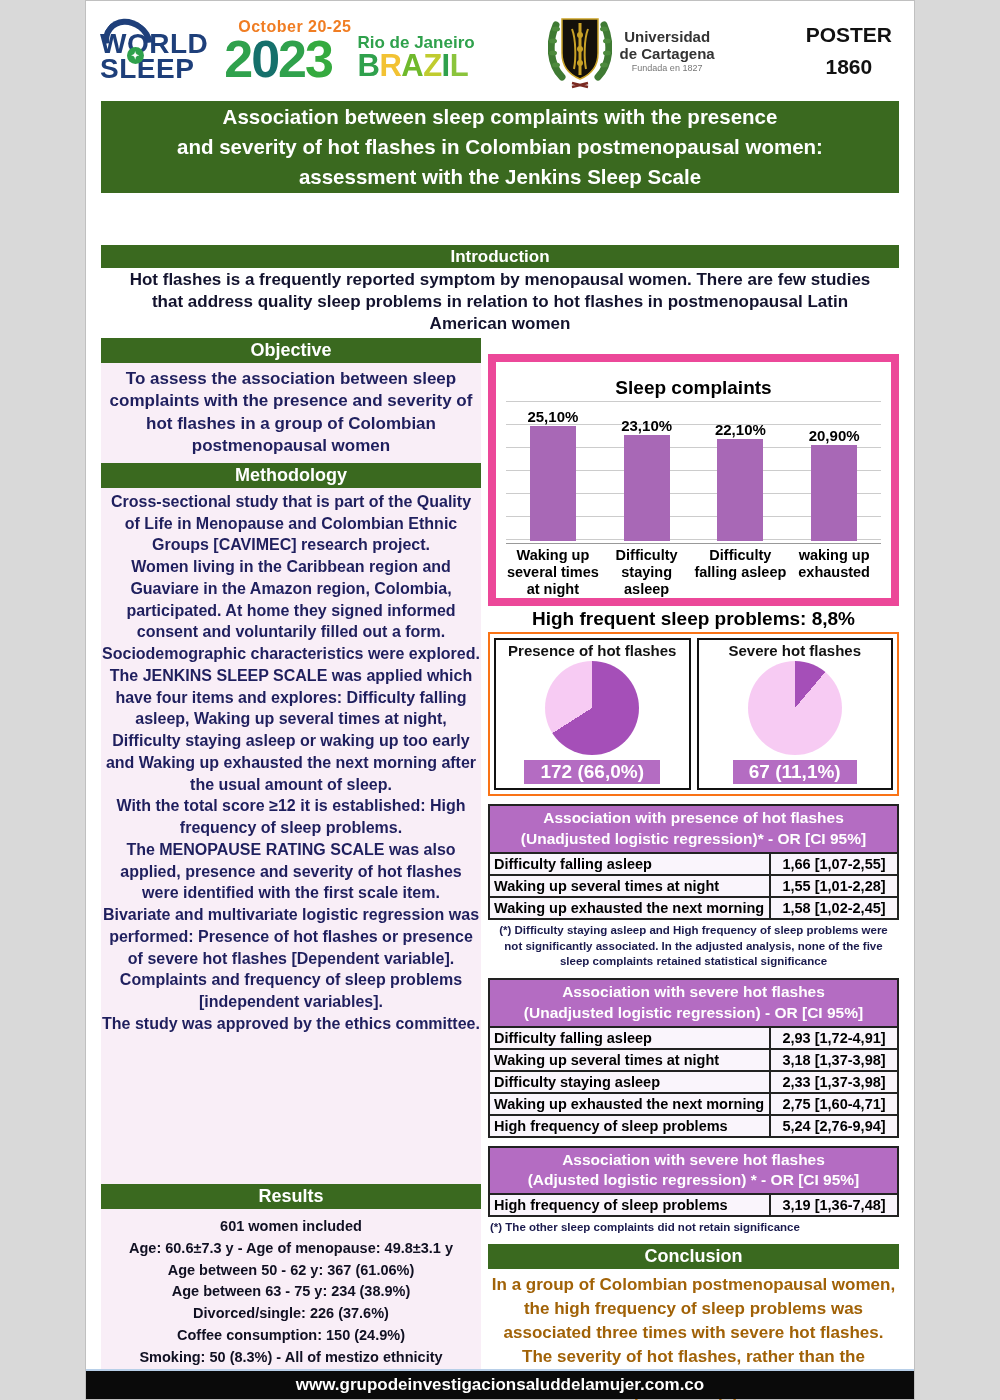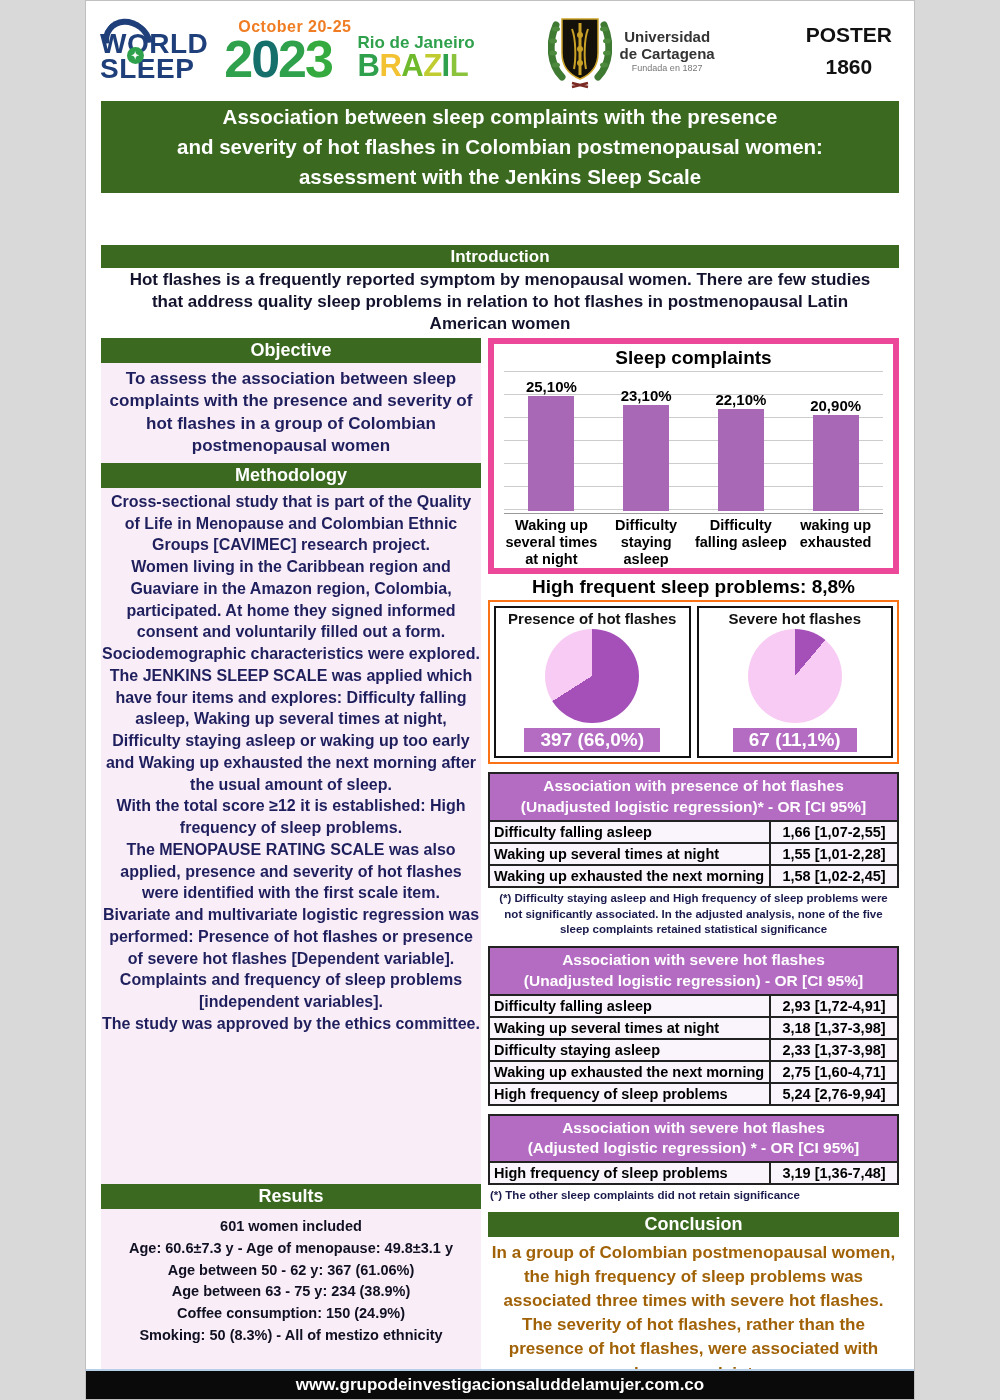--- a/index.html
+++ b/index.html
@@ -47,21 +47,21 @@
   
   .columns { position: absolute; top: 337px; left: 15px; right: 15px; height: 1031px; }
   .col-left { position: absolute; left: 0; top: 0; bottom: 0; width: 380px; display: flex; flex-direction: column; }
   .col-right { position: absolute; left: 387px; right: 0; top: 0; bottom: 0; display: flex; flex-direction: column; }
   .sec-bar { height: 25px; font-size: 18px; line-height: 25px; flex: 0 0 auto; }
   .pink-box { background: #f9eef7; color: #1f1f5e; font-weight: bold; text-align: center; overflow: hidden; }
   .objective-text { font-size: 17px; line-height: 1.32; padding: 5px 2px; flex: 0 0 auto; }
   .methodology-text { flex: 1 1 auto; font-size: 16px; line-height: 1.36; padding: 3px 1px; }
   .results-text { flex: 0 0 160px; font-size: 14.5px; line-height: 1.5; padding-top: 7px; color: #101022; }
   
-  .chart-box { flex: 0 0 224px; border: 6px solid #ec4899; background: #fff; padding: 3px 6px 0; }
+  .chart-box { flex: 0 0 224px; border: 8px solid #ec4899; background: #fff; padding: 15px 6px 0; margin-top: 16px; }
   .chart-title { text-align: center; font-weight: bold; font-size: 19px; color: #000; }
   .bar-plot { height: 140px; margin: 2px 4px 0; display: flex; align-items: flex-end;
     background-image: linear-gradient(to bottom, #cccccc 1px, transparent 1px); background-size: 100% 23px; }
   .bcol { flex: 1; display: flex; flex-direction: column; align-items: center; justify-content: flex-end; height: 100%; }
   .bar-value-label { font-weight: bold; font-size: 15px; color: #000; margin-bottom: 1px; }
   .bar { width: 46px; }
   .bar-cats { display: flex; margin: 2px 4px 0; border-top: 1px solid #999; }
   .bar-cat { flex: 1; text-align: center; font-weight: bold; font-size: 14.5px; line-height: 1.18; color: #000; padding-top: 3px; }
   .highfreq { flex: 0 0 26px; text-align: center; font-weight: bold; font-size: 19px; color: #000; line-height: 26px; }
   
@@ -163,20 +163,21 @@
           <div>The MENOPAUSE RATING SCALE was also applied, presence and severity of hot flashes were identified with the first scale item.</div>
           <div>Bivariate and multivariate logistic regression was performed: Presence of hot flashes or presence of severe hot flashes [Dependent variable]. Complaints and frequency of sleep problems [independent variables].</div>
           <div>The study was approved by the ethics committee.</div>
         </div>
       <div class="sec-bar green-bar">Results</div>
       <div class="pink-box results-text">
           <div>601 women included</div>
           <div>Age: 60.6±7.3 y - Age of menopause: 49.8±3.1 y</div>
           <div>Age between 50 - 62 y: 367 (61.06%)</div>
           <div>Age between 63 - 75 y: 234 (38.9%)</div>
+          <div>Divorced/single: 226 (37.6%)</div>
           <div>Coffee consumption: 150 (24.9%)</div>
           <div>Smoking: 50 (8.3%) - All of mestizo ethnicity</div>
         </div>
     </div>
 
     <div class="col-right">
 
       <div class="chart-box">
         <div class="chart-title">Sleep complaints</div>
         <div class="bar-plot">
@@ -204,21 +205,21 @@
             <div class="bar-cat">waking up exhausted</div>
           </div>
       </div>
 
       <div class="highfreq">High frequent sleep problems: 8,8%</div>
 
       <div class="pie-panel">
         <div class="pie-box">
           <div class="pie-title">Presence of hot flashes</div>
           <div class="pie" style="background: conic-gradient(rgb(165, 79, 184) 0deg, rgb(165, 79, 184) 237.6deg, rgb(247, 203, 243) 237.6deg, rgb(247, 203, 243) 360deg);"></div>
-          <div class="pie-badge">397 (66,0%)</div>
+          <div class="pie-badge">172 (66,0%)</div>
         </div>
         <div class="pie-box">
           <div class="pie-title">Severe hot flashes</div>
           <div class="pie" style="background: conic-gradient(rgb(165, 79, 184) 0deg, rgb(165, 79, 184) 40deg, rgb(247, 203, 243) 40deg, rgb(247, 203, 243) 360deg);"></div>
           <div class="pie-badge">67 (11,1%)</div>
         </div>
       </div>
 
       <div class="ptable">
         <div class="ptable-header">

